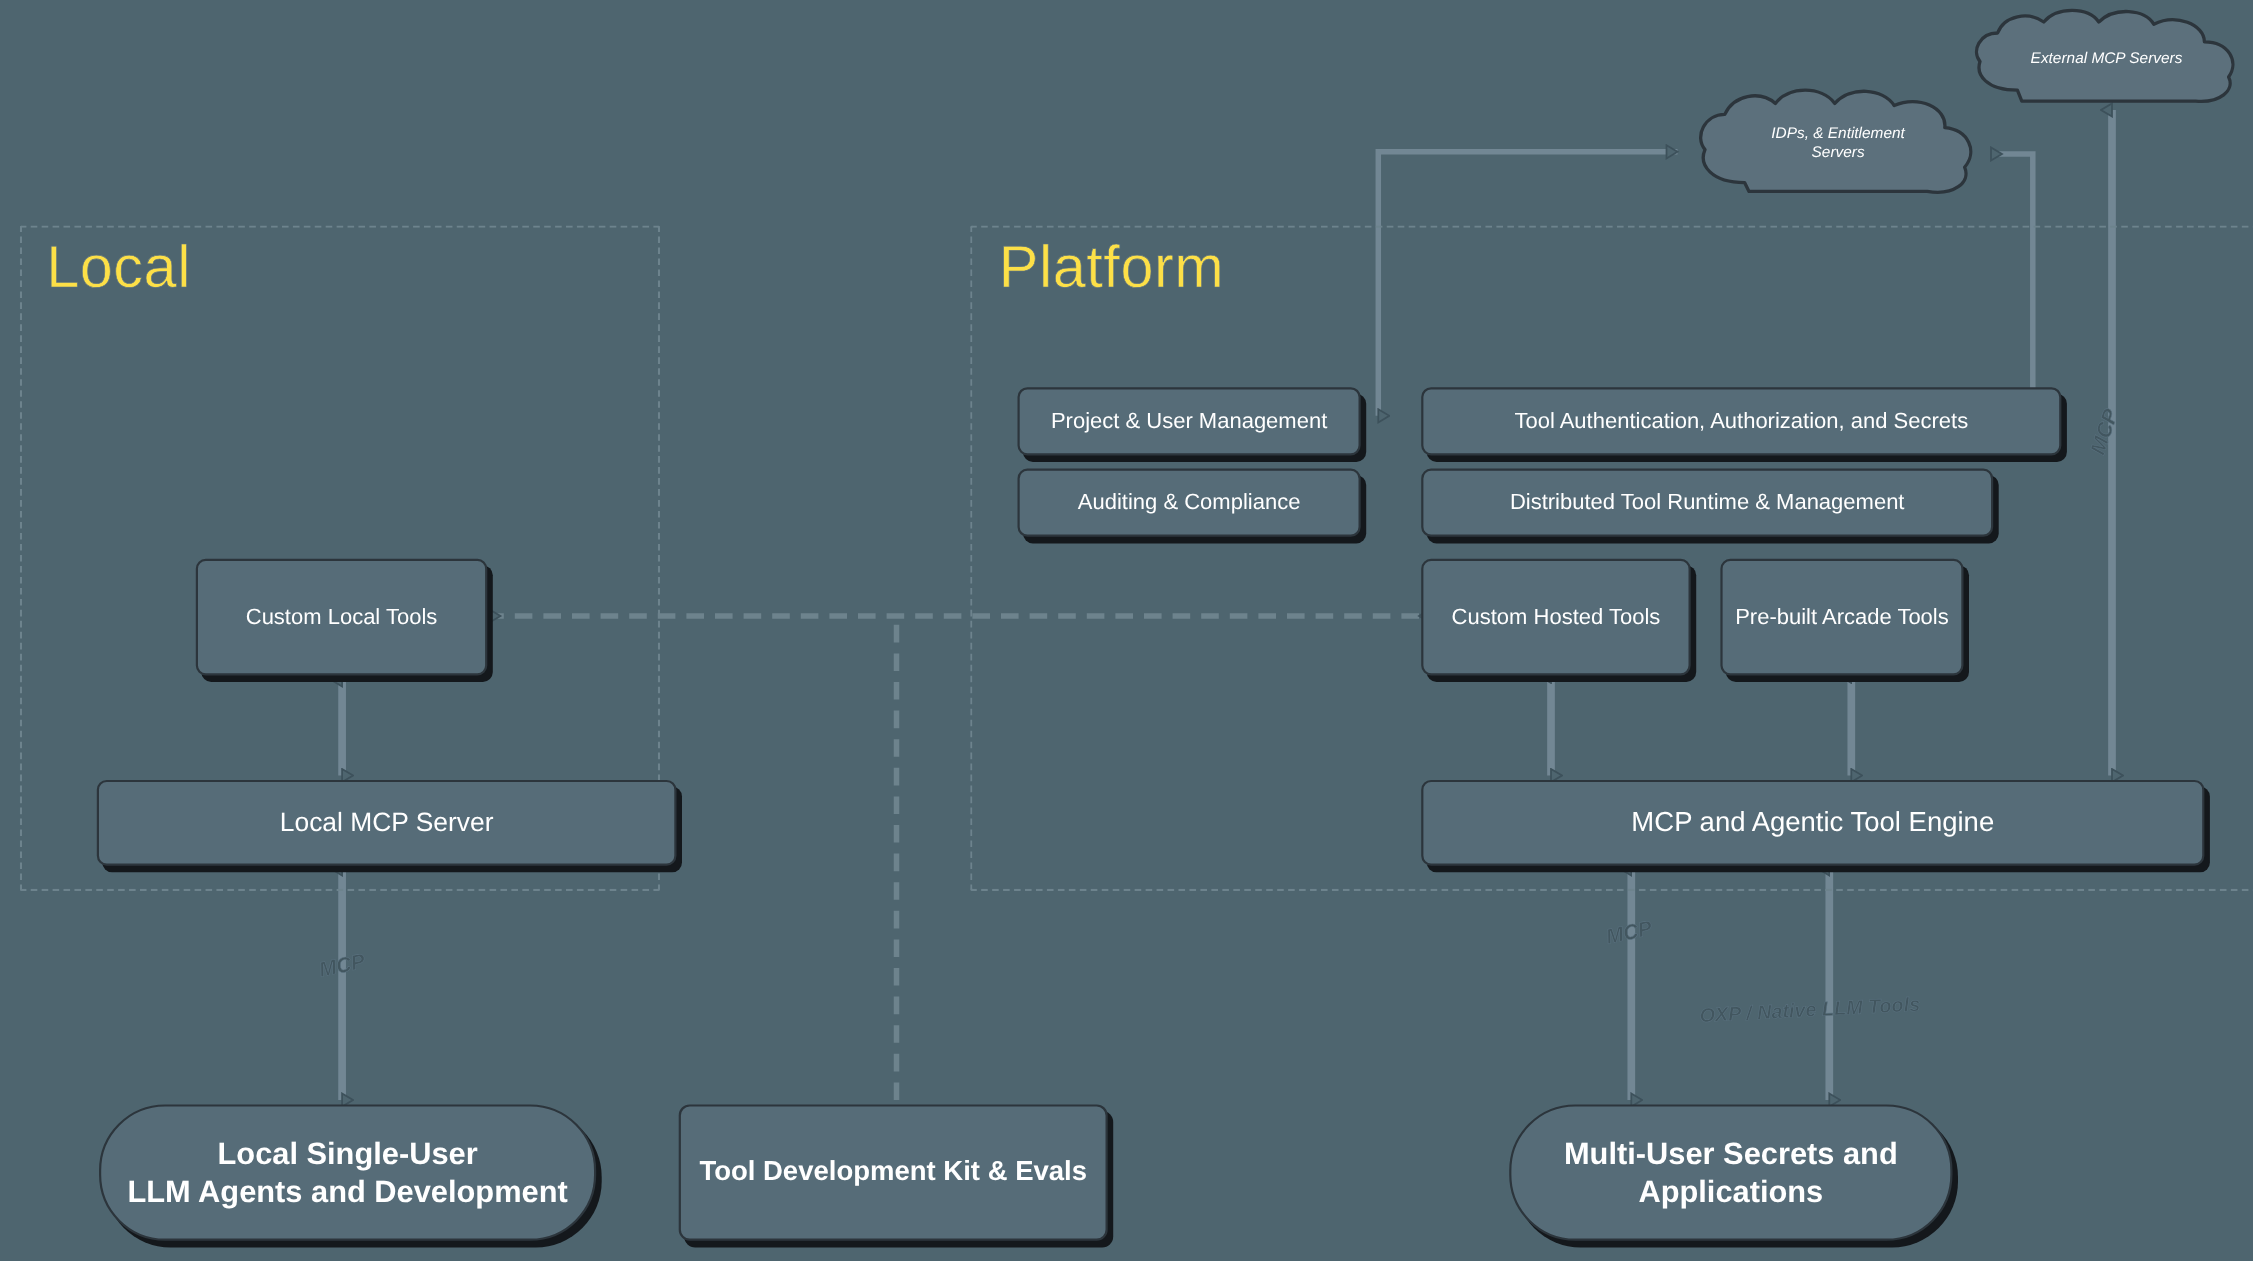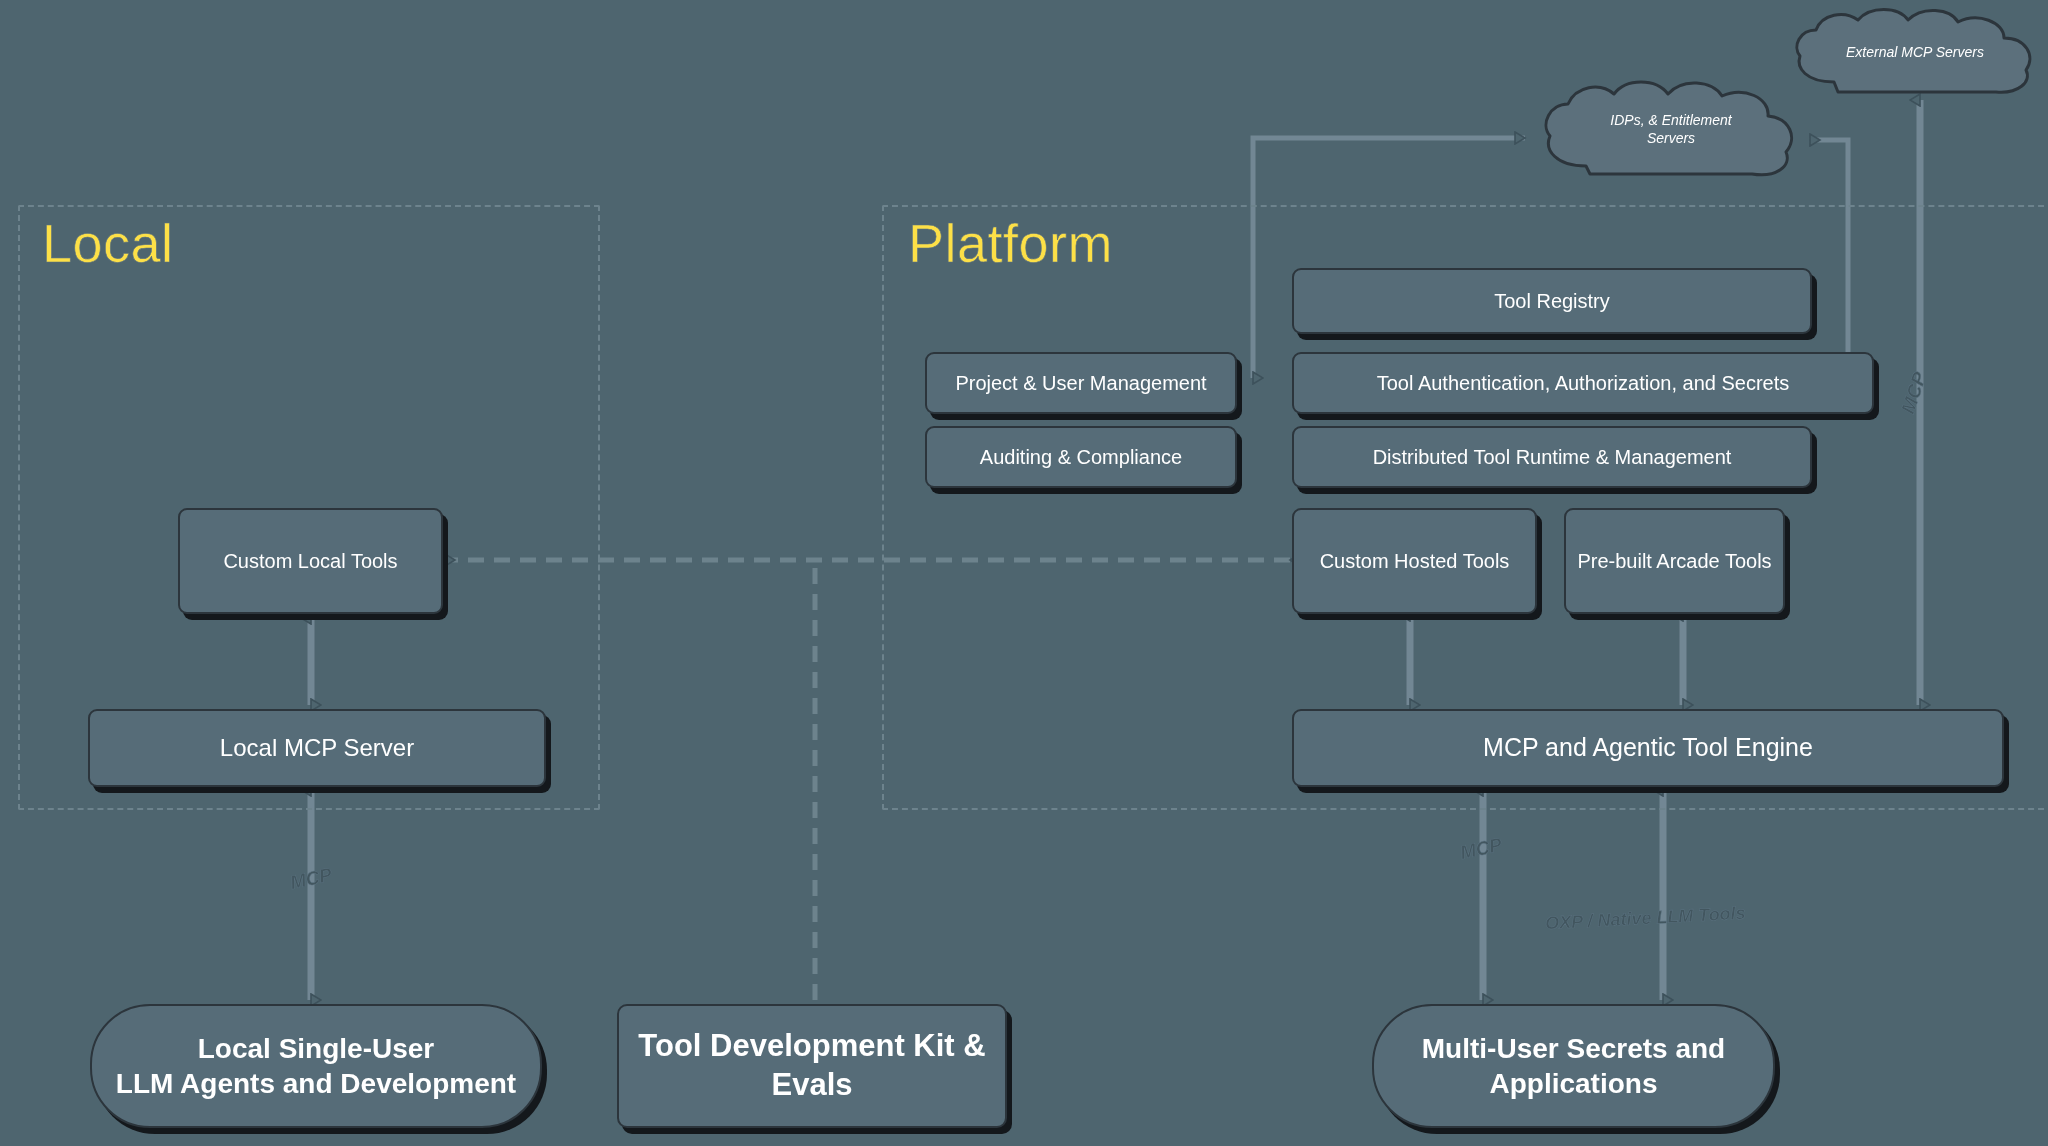--- a/index.html
+++ b/index.html
@@ -49,21 +49,21 @@
     line-height:1.25;
     padding:4px 10px;
   }
   .node.pill{
     border-radius:60px;
     box-shadow:5px 6px 0 0 #14181c;
     font-weight:bold;
     font-size:28px;
   }
   .node.big{font-size:25px;}
-  .node.tdk{font-size:31px;font-weight:bold;border-radius:10px;}
+  .node.tdk{font-size:25px;font-weight:bold;border-radius:10px;}
 
   
   .cloud{
     position:absolute;
     display:flex;align-items:center;justify-content:center;
     text-align:center;
     color:#ffffff;
     font-style:italic;
     font-size:14px;
     line-height:1.3;
@@ -156,36 +156,35 @@
                C258,44 266,64 254,78 C260,92 244,104 220,100 L58,100 Z" fill="#5c707c" stroke="#2c353c" stroke-width="3" stroke-linejoin="round"></path>
     </svg>
     <span class="cloud-label">
       <span>IDPs, &amp; Entitlement</span><br>
       <span>Servers</span>
     </span>
   </div>
 
   <div class="node" style="left:178px;top:508px;width:265px;height:106px;">Custom Local Tools</div>
 
-  <div class="node" style="left:88px;top:709px;width:458px;height:78px;font-size:24px;">Local MCP Server</div>
+  <div class="node" style="left:88px;top:709px;width:527px;height:78px;font-size:24px;">Local MCP Server</div>
 
   <div class="node pill" style="left:90px;top:1004px;width:452px;height:124px;">
     <span>
       <span>Local Single-User</span><br>
       <span>LLM Agents and Development</span>
     </span>
   </div>
 
   <div class="node tdk" style="left:617px;top:1004px;width:390px;height:124px;">Tool Development Kit &amp; Evals</div>
 
   <div class="node" style="left:925px;top:352px;width:312px;height:62px;">Project &amp; User Management</div>
 
   <div class="node" style="left:925px;top:426px;width:312px;height:62px;">Auditing &amp; Compliance</div>
 
-  <div class="node" style="left:1292px;top:268px;width:520px;height:66px;">Tool Registry</div>
 
   <div class="node" style="left:1292px;top:352px;width:582px;height:62px;">Tool Authentication, Authorization, and Secrets</div>
 
   <div class="node" style="left:1292px;top:426px;width:520px;height:62px;">Distributed Tool Runtime &amp; Management</div>
 
   <div class="node" style="left:1292px;top:508px;width:245px;height:106px;">Custom Hosted Tools</div>
 
   <div class="node" style="left:1564px;top:508px;width:221px;height:106px;">Pre-built Arcade Tools</div>
 
   <div class="node big" style="left:1292px;top:709px;width:712px;height:78px;">MCP and Agentic Tool Engine</div>

